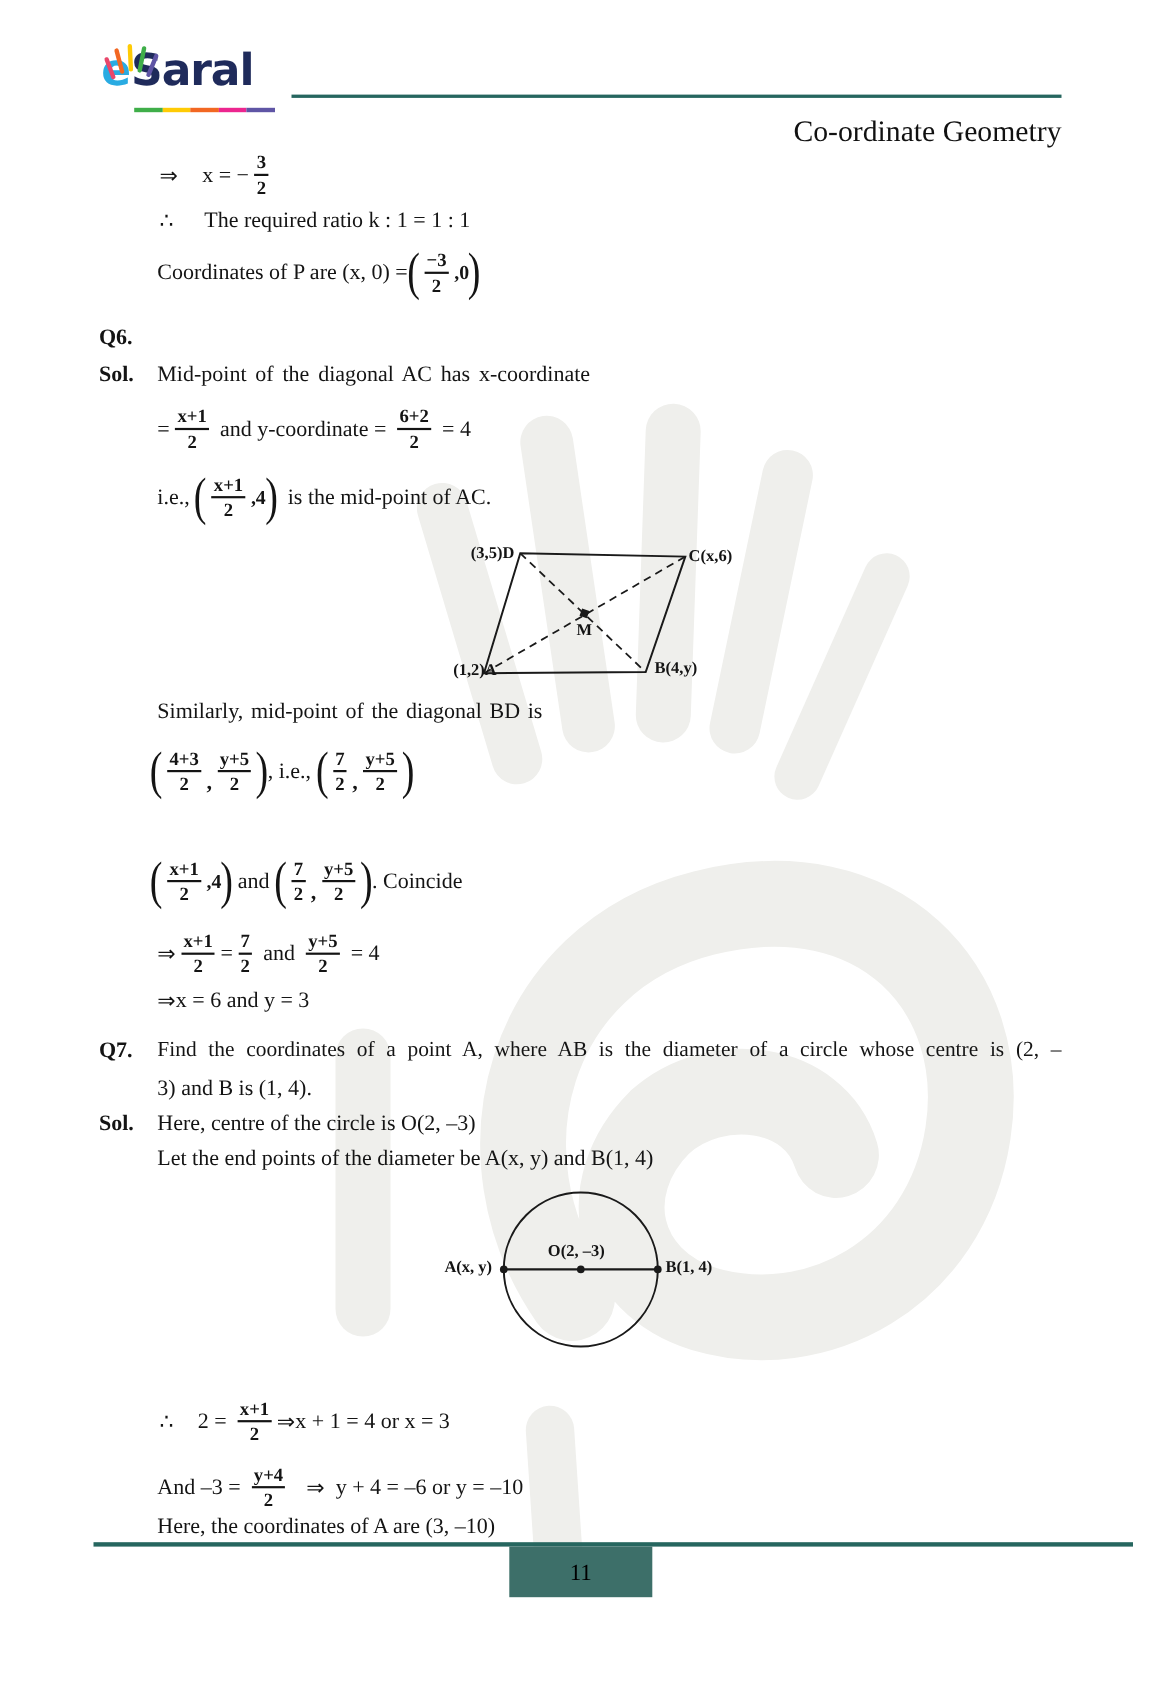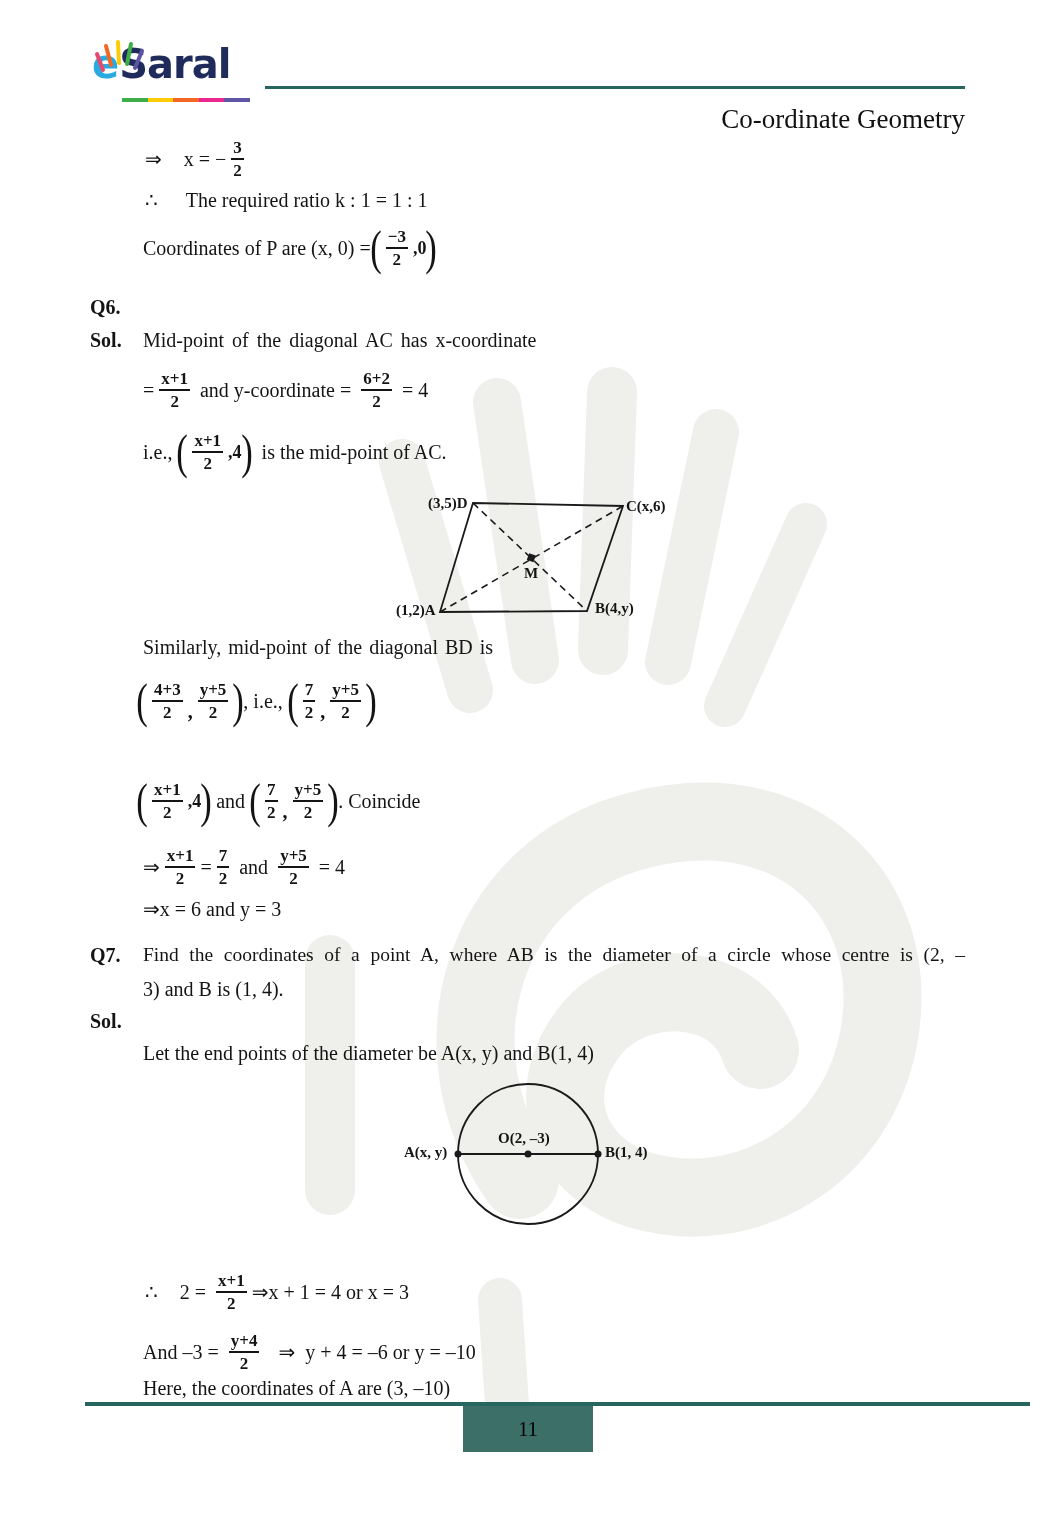--- a/index.html
+++ b/index.html
@@ -126,21 +126,21 @@
   </div>
 
   <svg class="dsvg" style="left:388px;top:492px;" width="300" height="140" viewBox="0 0 300 140">
     <polygon points="52,120 199,119 235,14 85,11" fill="none" stroke="#1a1a1a" stroke-width="1.8"></polygon>
     <line x1="52" y1="120" x2="235" y2="14" stroke="#1a1a1a" stroke-width="1.6" stroke-dasharray="7 5"></line>
     <line x1="85" y1="11" x2="199" y2="119" stroke="#1a1a1a" stroke-width="1.6" stroke-dasharray="7 5"></line>
     <rect x="140" y="62" width="7" height="7" fill="#1a1a1a" transform="rotate(20 143 65)"></rect>
   </svg>
   <span class="dlb" style="left:428px;top:495px;">(3,5)D</span>
   <span class="dlb" style="left:626px;top:498px;">C(x,6)</span>
-  <span class="dlb" style="left:396px;top:602px;">(1,2)A</span>
+  <span class="dlb" style="left:412px;top:602px;">(1,2)A</span>
   <span class="dlb" style="left:595px;top:600px;">B(4,y)</span>
   <span class="dlb" style="left:524px;top:565px;">M</span>
 
   <div class="plain" style="top:636px;word-spacing:2px;">Similarly, mid-point of the diagonal BD is</div>
 
   <div class="row" style="left:137px;top:670px;height:62px;">
     <span class="bp">(</span>
     <span class="fr"><span class="n">4+3</span><span class="d">2</span></span>
     <span class="cm">,</span>
     <span class="fr"><span class="n">y+5</span><span class="d">2</span></span>
@@ -181,20 +181,21 @@
   <div class="row" style="left:143px;top:897px;">
     <span>⇒</span>
     <span>x = 6 and y = 3</span>
   </div>
 
   <div class="qlbl" style="top:944px;">Q7.</div>
   <div class="just" style="top:944px;">Find the coordinates of a point A, where AB is the diameter of a circle whose centre is (2, –</div>
   <div class="plain" style="top:978px;">3) and B is (1, 4).</div>
 
   <div class="qlbl" style="top:1010px;">Sol.</div>
+  <div class="plain" style="top:1010px;">Here, centre of the circle is O(2, –3)</div>
   <div class="plain" style="top:1042px;">Let the end points of the diameter be A(x, y) and B(1, 4)</div>
 
   <svg class="dsvg" style="left:450px;top:1078px;" width="156" height="152" viewBox="0 0 156 152">
     <circle cx="78" cy="76" r="70" fill="none" stroke="#1a1a1a" stroke-width="1.8"></circle>
     <line x1="8" y1="76" x2="148" y2="76" stroke="#1a1a1a" stroke-width="2.2"></line>
     <circle cx="8" cy="76" r="3.5" fill="#1a1a1a"></circle>
     <circle cx="78" cy="76" r="3.5" fill="#1a1a1a"></circle>
     <circle cx="148" cy="76" r="3.5" fill="#1a1a1a"></circle>
   </svg>
   <span class="dlb" style="left:404px;top:1144px;">A(x, y)</span>

